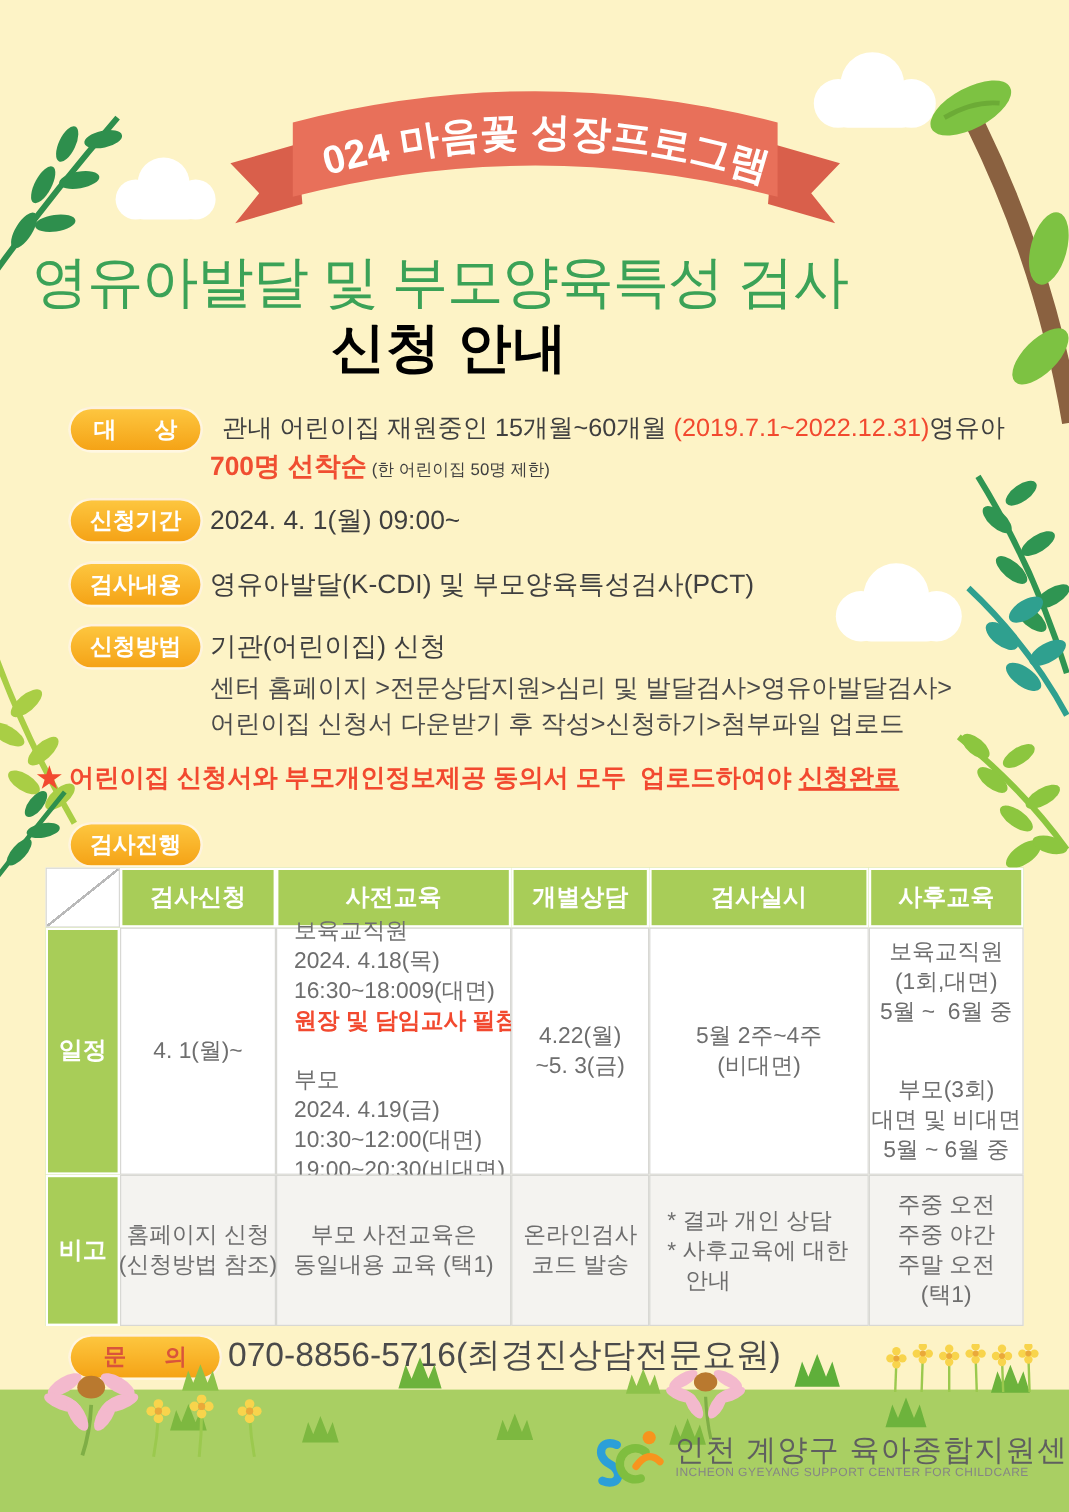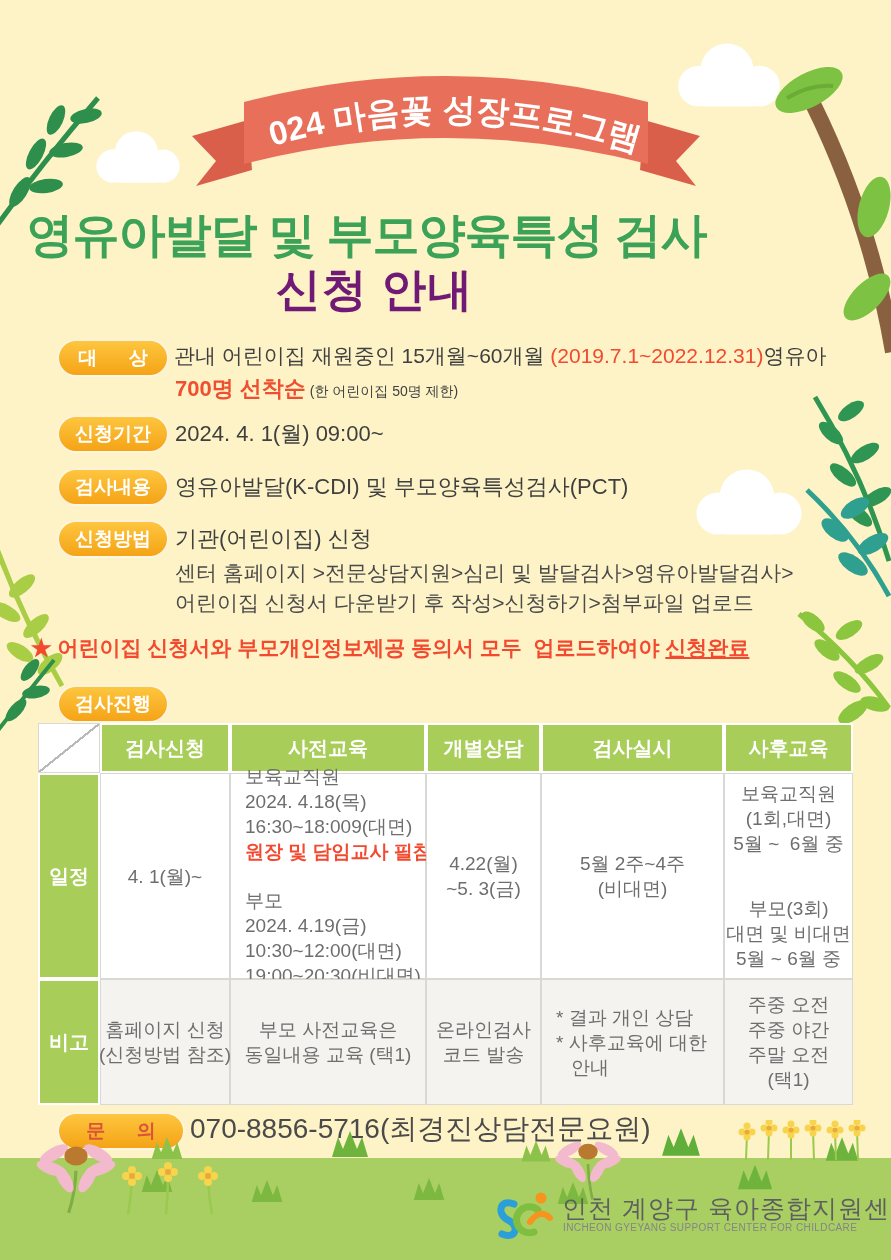--- a/index.html
+++ b/index.html
@@ -2,22 +2,22 @@
 <html><head>
 <meta charset="utf-8">
 <style>
   html,body{margin:0;padding:0;}
   body{font-family:"Liberation Sans",sans-serif;background:#e9e2c2;}
   .page{position:relative;width:891px;height:1260px;margin:0 auto;background:#fdf3c6;overflow:hidden;}
   .abs{position:absolute;}
   
   .ribbon{position:absolute;left:186px;top:62px;}
   
-  .title1{position:absolute;left:0;top:204px;width:733px;text-align:center;font-size:47px;font-weight:700;color:#3ba257;letter-spacing:-1px;}
-  .title2{position:absolute;left:0;top:260px;width:749px;text-align:center;font-size:45px;font-weight:800;color:#701a75;letter-spacing:1px;}
+  .title1{position:absolute;left:0;top:204px;width:733px;text-align:center;font-size:47px;font-weight:400;color:#3ba257;letter-spacing:-1px;}
+  .title2{position:absolute;left:0;top:260px;width:749px;text-align:center;font-size:45px;font-weight:800;color:#000000;letter-spacing:1px;}
   
   .pill{position:absolute;left:57px;width:112px;height:38px;border-radius:19px;
         background:linear-gradient(180deg,#fdc63f,#f5a316);border:2px solid rgba(255,255,255,.85);
         color:#fff;font-weight:bold;font-size:19px;display:flex;align-items:center;justify-content:center;
         white-space:pre;box-sizing:border-box;text-align:right;}
   .pill.contact-pill{width:128px;color:#d9543b;}
   
   .val{position:absolute;font-size:22px;color:#3f3f3f;white-space:pre;}
   .small-note{font-size:14px;}
   .red{color:#f2492f;}
@@ -160,21 +160,21 @@
     <path id="arcpath" d="M80,86 Q260,32 440,86" fill="none"></path>
     <text fill="#ffffff" font-size="33" font-weight="bold" font-family="Liberation Sans, sans-serif">
       <textPath href="#arcpath" startOffset="50%" text-anchor="middle">2024 마음꽃 성장프로그램</textPath>
     </text>
   </svg>
 
   <div class="title1">영유아발달 및 부모양육특성 검사</div>
   <div class="title2">신청 안내</div>
 
   <div class="pill" style="top:339px;">대      상</div>
-  <div class="val" style="left:174px;top:342px;font-size:21px;"><span>관내 어린이집 재원중인 15개월~60개월 </span><span class="red">(2019.7.1~2022.12.31)</span><span>영유아</span></div>
+  <div class="val" style="left:185px;top:342px;font-size:21px;"><span>관내 어린이집 재원중인 15개월~60개월 </span><span class="red">(2019.7.1~2022.12.31)</span><span>영유아</span></div>
   <div class="val" style="left:175px;top:374px;"><span class="red bold" style="color:#f04e31;">700명 선착순</span><span class="small-note"> (한 어린이집 50명 제한)</span></div>
 
   <div class="pill" style="top:415px;">신청기간</div>
   <div class="val" style="left:175px;top:419px;">2024. 4. 1(월) 09:00~</div>
 
   <div class="pill" style="top:468px;">검사내용</div>
   <div class="val" style="left:175px;top:472px;">영유아발달(K-CDI) 및 부모양육특성검사(PCT)</div>
 
   <div class="pill" style="top:520px;">신청방법</div>
   <div class="val" style="left:175px;top:524px;">기관(어린이집) 신청</div>

